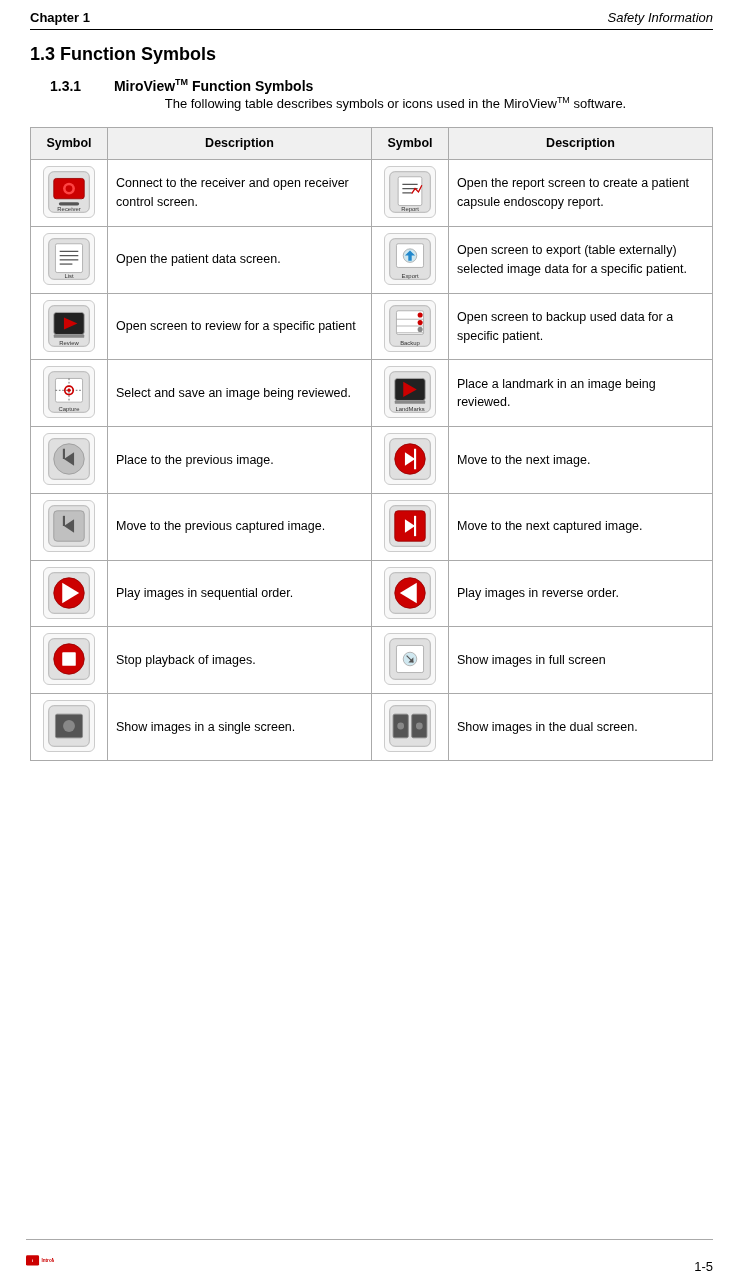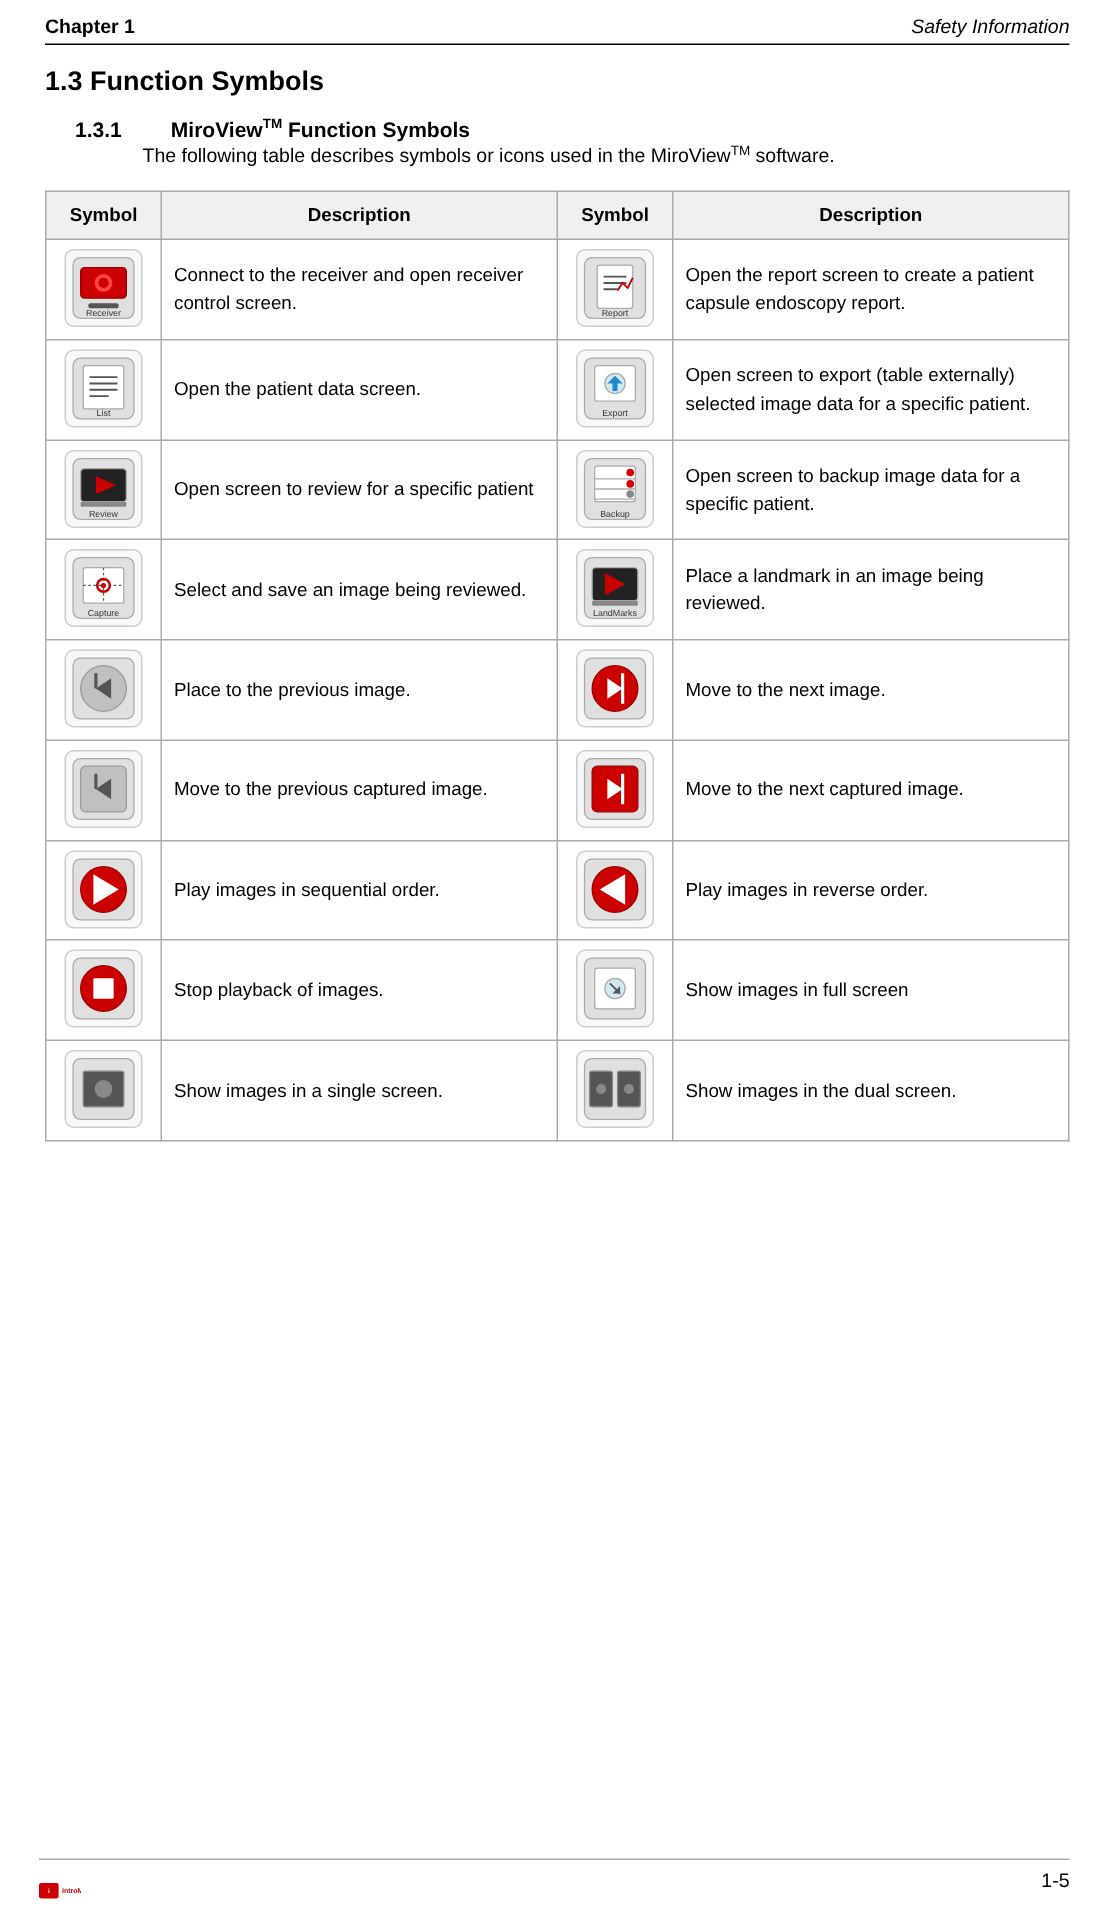--- a/index.html
+++ b/index.html
@@ -40,24 +40,25 @@
     .subsection-heading {
       font-size: 14px;
       font-weight: bold;
       margin-left: 20px;
     }
     .subsection-label {
       display: inline-block;
       min-width: 60px;
     }
     .intro-text {
-      margin-left: 65px;
+      margin-left: 48px;
       margin-bottom: 14px;
       font-size: 13px;
       line-height: 1.5;
+      text-align: center;
     }
     table {
       width: 100%;
       border-collapse: collapse;
       margin-bottom: 36px;
     }
     th, td {
       border: 1px solid #aaa;
       padding: 6px 8px;
       vertical-align: middle;
@@ -94,21 +95,21 @@
       height: 44px;
     }
 
     .footer-bar {
       position: absolute;
       bottom: 10px;
       left: 26px;
       right: 30px;
       display: flex;
       justify-content: space-between;
-      align-items: flex-start;
+      align-items: flex-end;
       border-top: 1px solid #aaa;
       padding-top: 6px;
     }
     .footer-logo {
       display: flex;
       align-items: center;
       gap: 6px;
     }
     .footer-logo-icon {
       width: 28px;
@@ -223,21 +224,21 @@
       <rect x="10" y="8" width="32" height="28" rx="2" fill="white" stroke="#aaa" stroke-width="1"></rect>
       <line x1="10" y1="18" x2="42" y2="18" stroke="#aaa" stroke-width="1"></line>
       <line x1="10" y1="26" x2="42" y2="26" stroke="#aaa" stroke-width="1"></line>
       <line x1="10" y1="34" x2="42" y2="34" stroke="#aaa" stroke-width="1"></line>
       <circle cx="38" cy="13" r="3" fill="#c00"></circle>
       <circle cx="38" cy="22" r="3" fill="#c00"></circle>
       <circle cx="38" cy="30" r="3" fill="#888"></circle>
       <text x="26" y="48" text-anchor="middle" fill="#333" font-size="7">Backup</text>
     </svg>
             </div></td>
-          <td class="desc-cell">Open screen to backup image data for a specific patient.</td>
+          <td class="desc-cell">Open screen to backup used data for a specific patient.</td>
         </tr>
         <tr>
           <td class="symbol-cell"><div class="icon-box">
               <svg viewBox="0 0 52 52" xmlns="http://www.w3.org/2000/svg">
       <rect x="2" y="2" width="48" height="48" rx="6" fill="#e0e0e0" stroke="#aaa" stroke-width="1"></rect>
       <rect x="10" y="10" width="32" height="28" rx="2" fill="white" stroke="#aaa" stroke-width="1"></rect>
       <line x1="26" y1="10" x2="26" y2="38" stroke="#555" stroke-width="1" stroke-dasharray="2,2"></line>
       <line x1="10" y1="24" x2="42" y2="24" stroke="#555" stroke-width="1" stroke-dasharray="2,2"></line>
       <circle cx="26" cy="24" r="5" fill="none" stroke="#c00" stroke-width="2"></circle>
       <circle cx="26" cy="24" r="2" fill="#c00"></circle>

